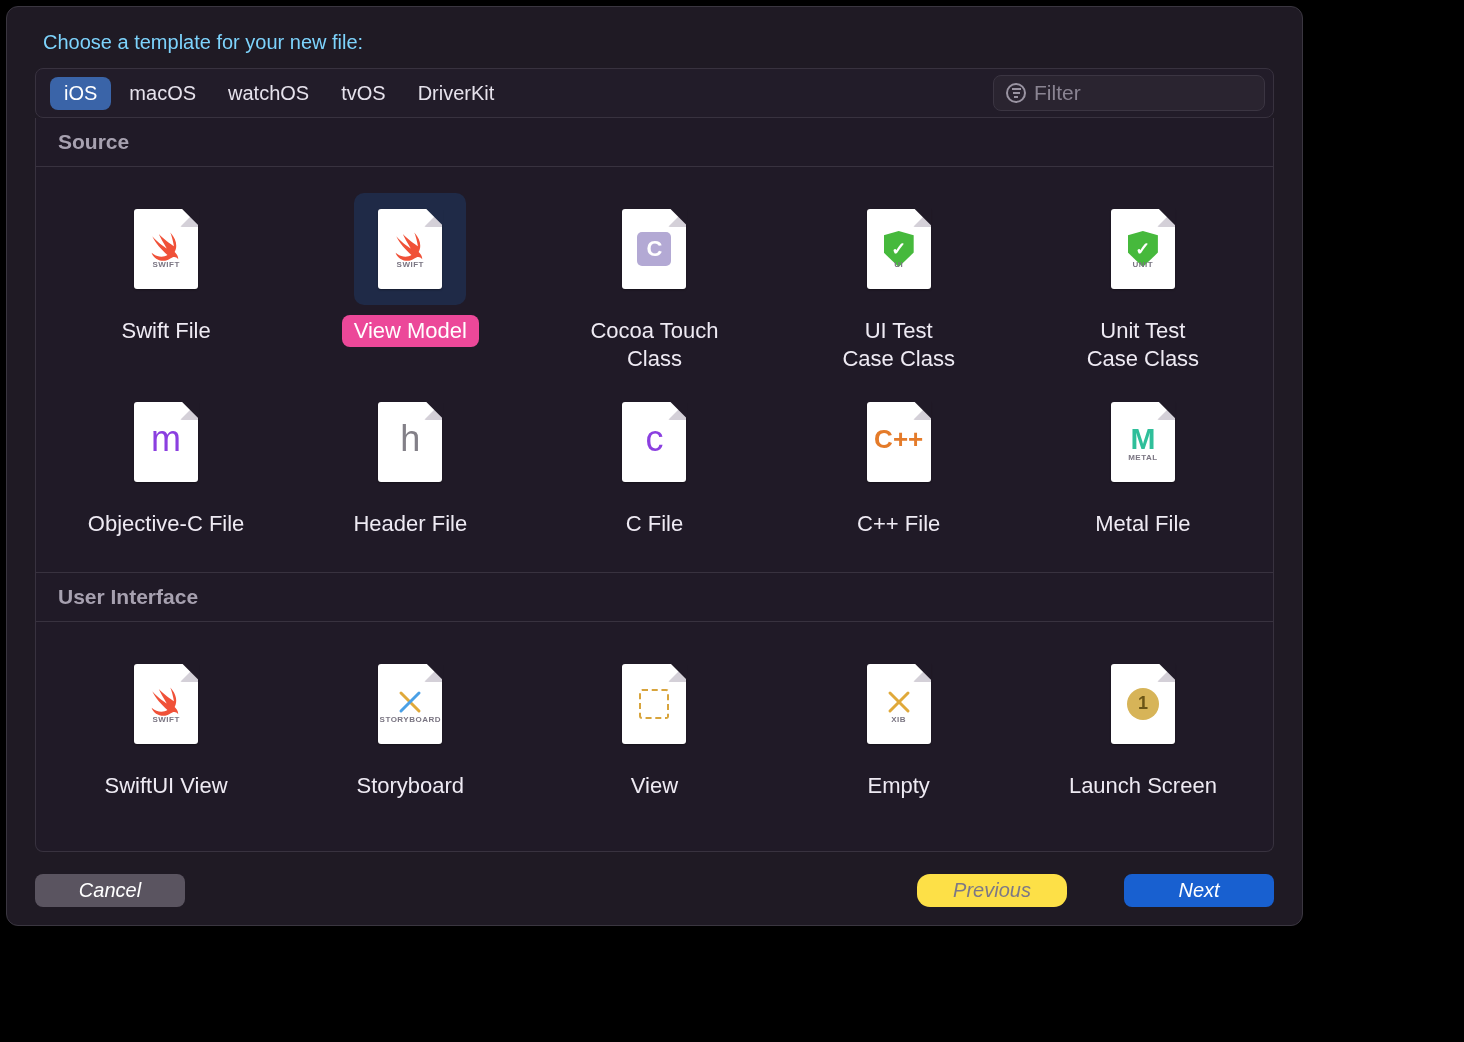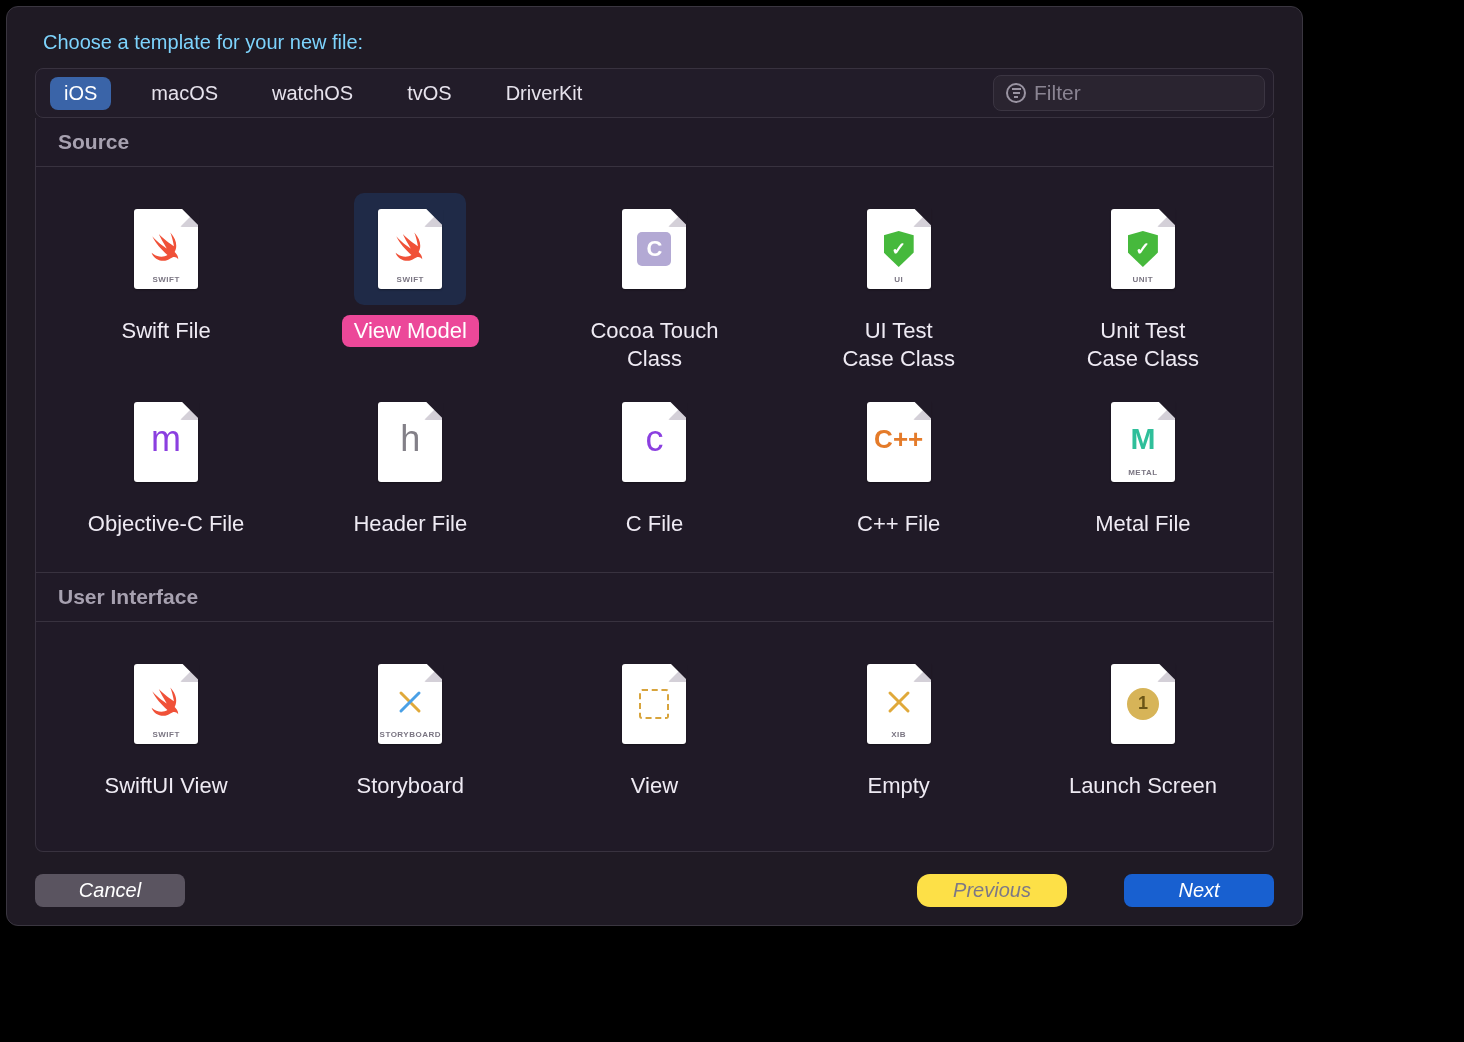--- a/index.html
+++ b/index.html
@@ -33,21 +33,21 @@
     display: flex;
     align-items: center;
     background: #221c29;
     border: 1px solid #38323f;
     border-radius: 8px;
     padding: 6px 8px;
     gap: 26px;
   }
   .platform-tabs {
     display: flex;
-    gap: 26px;
+    gap: 4px;
     padding-left: 6px;
   }
   .tab {
     color: #e6e2ec;
     font-size: 20px;
     padding: 5px 14px;
     border-radius: 8px;
     cursor: pointer;
   }
   .tab.selected {
@@ -167,21 +167,21 @@
     content: "";
     position: absolute;
     top: -1px; right: -1px;
     width: 18px; height: 18px;
     background: #201a27;
     clip-path: polygon(100% 0, 0 0, 100% 100%);
   }
   .template.selected .fileicon::after { background:#1f2a47; }
   .badge {
     position: absolute;
-    bottom: 5px;
+    bottom: 20px;
     font-size: 8px;
     letter-spacing: .5px;
     color: #7a7582;
     font-weight: 600;
   }
   .glyph {
     font-size: 36px;
     font-weight: 500;
     line-height: 1;
     margin-top: -6px;

